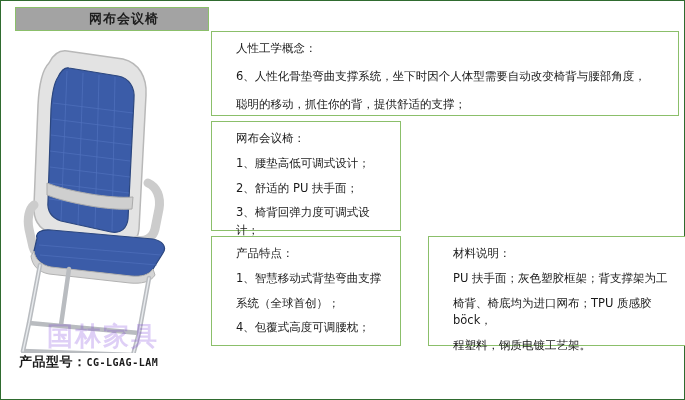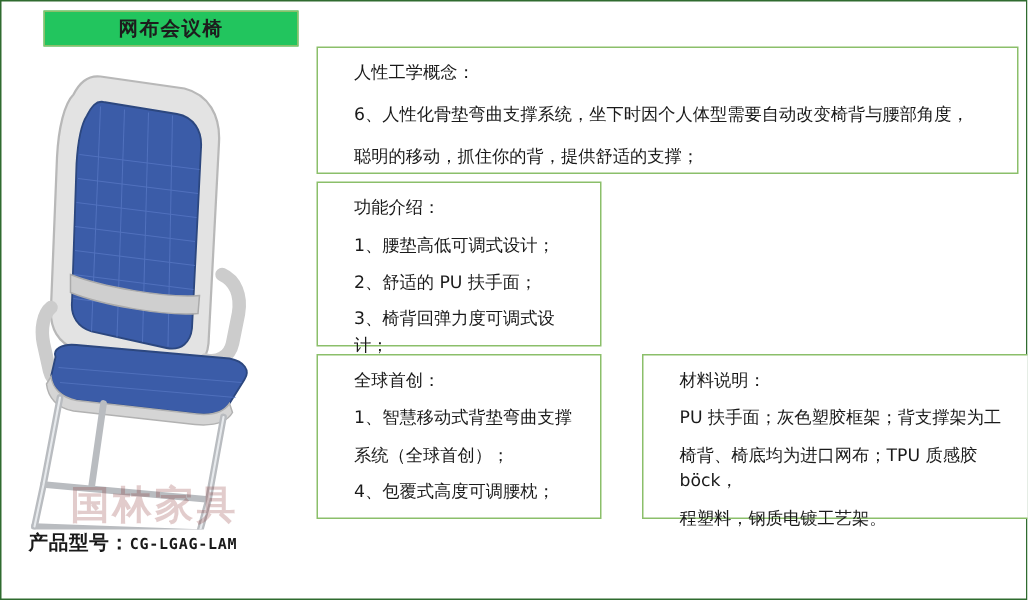--- a/index.html
+++ b/index.html
@@ -17,29 +17,30 @@
     position: relative;
     width: 685px;
     height: 400px;
     box-sizing: border-box;
     border: 1px solid #2f6b2f;
     background: #ffffff;
   }
   
   .title-bar {
     position: absolute;
-    left: 28px;
+    left: 14px;
     top: 6px;
     width: 168px;
     height: 22px;
-    background: #22c55e;
+    background: #a3a3a3;
     border: 1px solid #8bbf6a;
     display: flex;
     align-items: center;
     justify-content: center;
+    padding-left: 24px;
   }
   .title-bar .title-text {
     font-size: 13px;
     font-weight: bold;
     color: #1d1d1d;
     letter-spacing: 1px;
     font-family: "DejaVu Sans", "Liberation Sans", sans-serif;
   }
   
   .product-area {
@@ -119,21 +120,21 @@
     position: absolute;
     left: 40px;
     top: 286px;
     width: 150px;
     height: 40px;
     opacity: 0.22;
     pointer-events: none;
   }
   .watermark .wm-box {
     font-size: 26px;
-    color: #7f1d1d;
+    color: #6d28d9;
     font-weight: bold;
     letter-spacing: 2px;
     font-family: Liberation Serif, serif;
   }
 </style>
 </head>
 <body>
 
 <div class="page">
 
@@ -197,29 +198,29 @@
     <span>产品型号：</span><span class="model-value">CG-LGAG-LAM</span>
   </div>
 
   <div class="box" id="box-ergonomics">
     <p>人性工学概念：</p>
     <p>6、人性化骨垫弯曲支撑系统，坐下时因个人体型需要自动改变椅背与腰部角度，</p>
     <p>聪明的移动，抓住你的背，提供舒适的支撑；</p>
   </div>
 
   <div class="box" id="box-functions">
-    <p>功能介绍：</p>
+    <p>网布会议椅：</p>
     <p>1、腰垫高低可调式设计；</p>
     <p>2、舒适的 PU 扶手面；</p>
     <p>3、椅背回弹力度可调式设计；</p>
     <p>4、PP 塑料脚垫不易磨花地板；</p>
   </div>
 
   <div class="box" id="box-features">
-    <p>全球首创：</p>
+    <p>产品特点：</p>
     <p>1、智慧移动式背垫弯曲支撑</p>
     <p>系统（全球首创）；</p>
     <p>4、包覆式高度可调腰枕；</p>
   </div>
 
   <div class="box" id="box-materials">
     <p>材料说明：</p>
     <p>PU 扶手面；灰色塑胶框架；背支撑架为工</p>
     <p>椅背、椅底均为进口网布；TPU 质感胶böck，</p>
     <p>程塑料，钢质电镀工艺架。</p>

